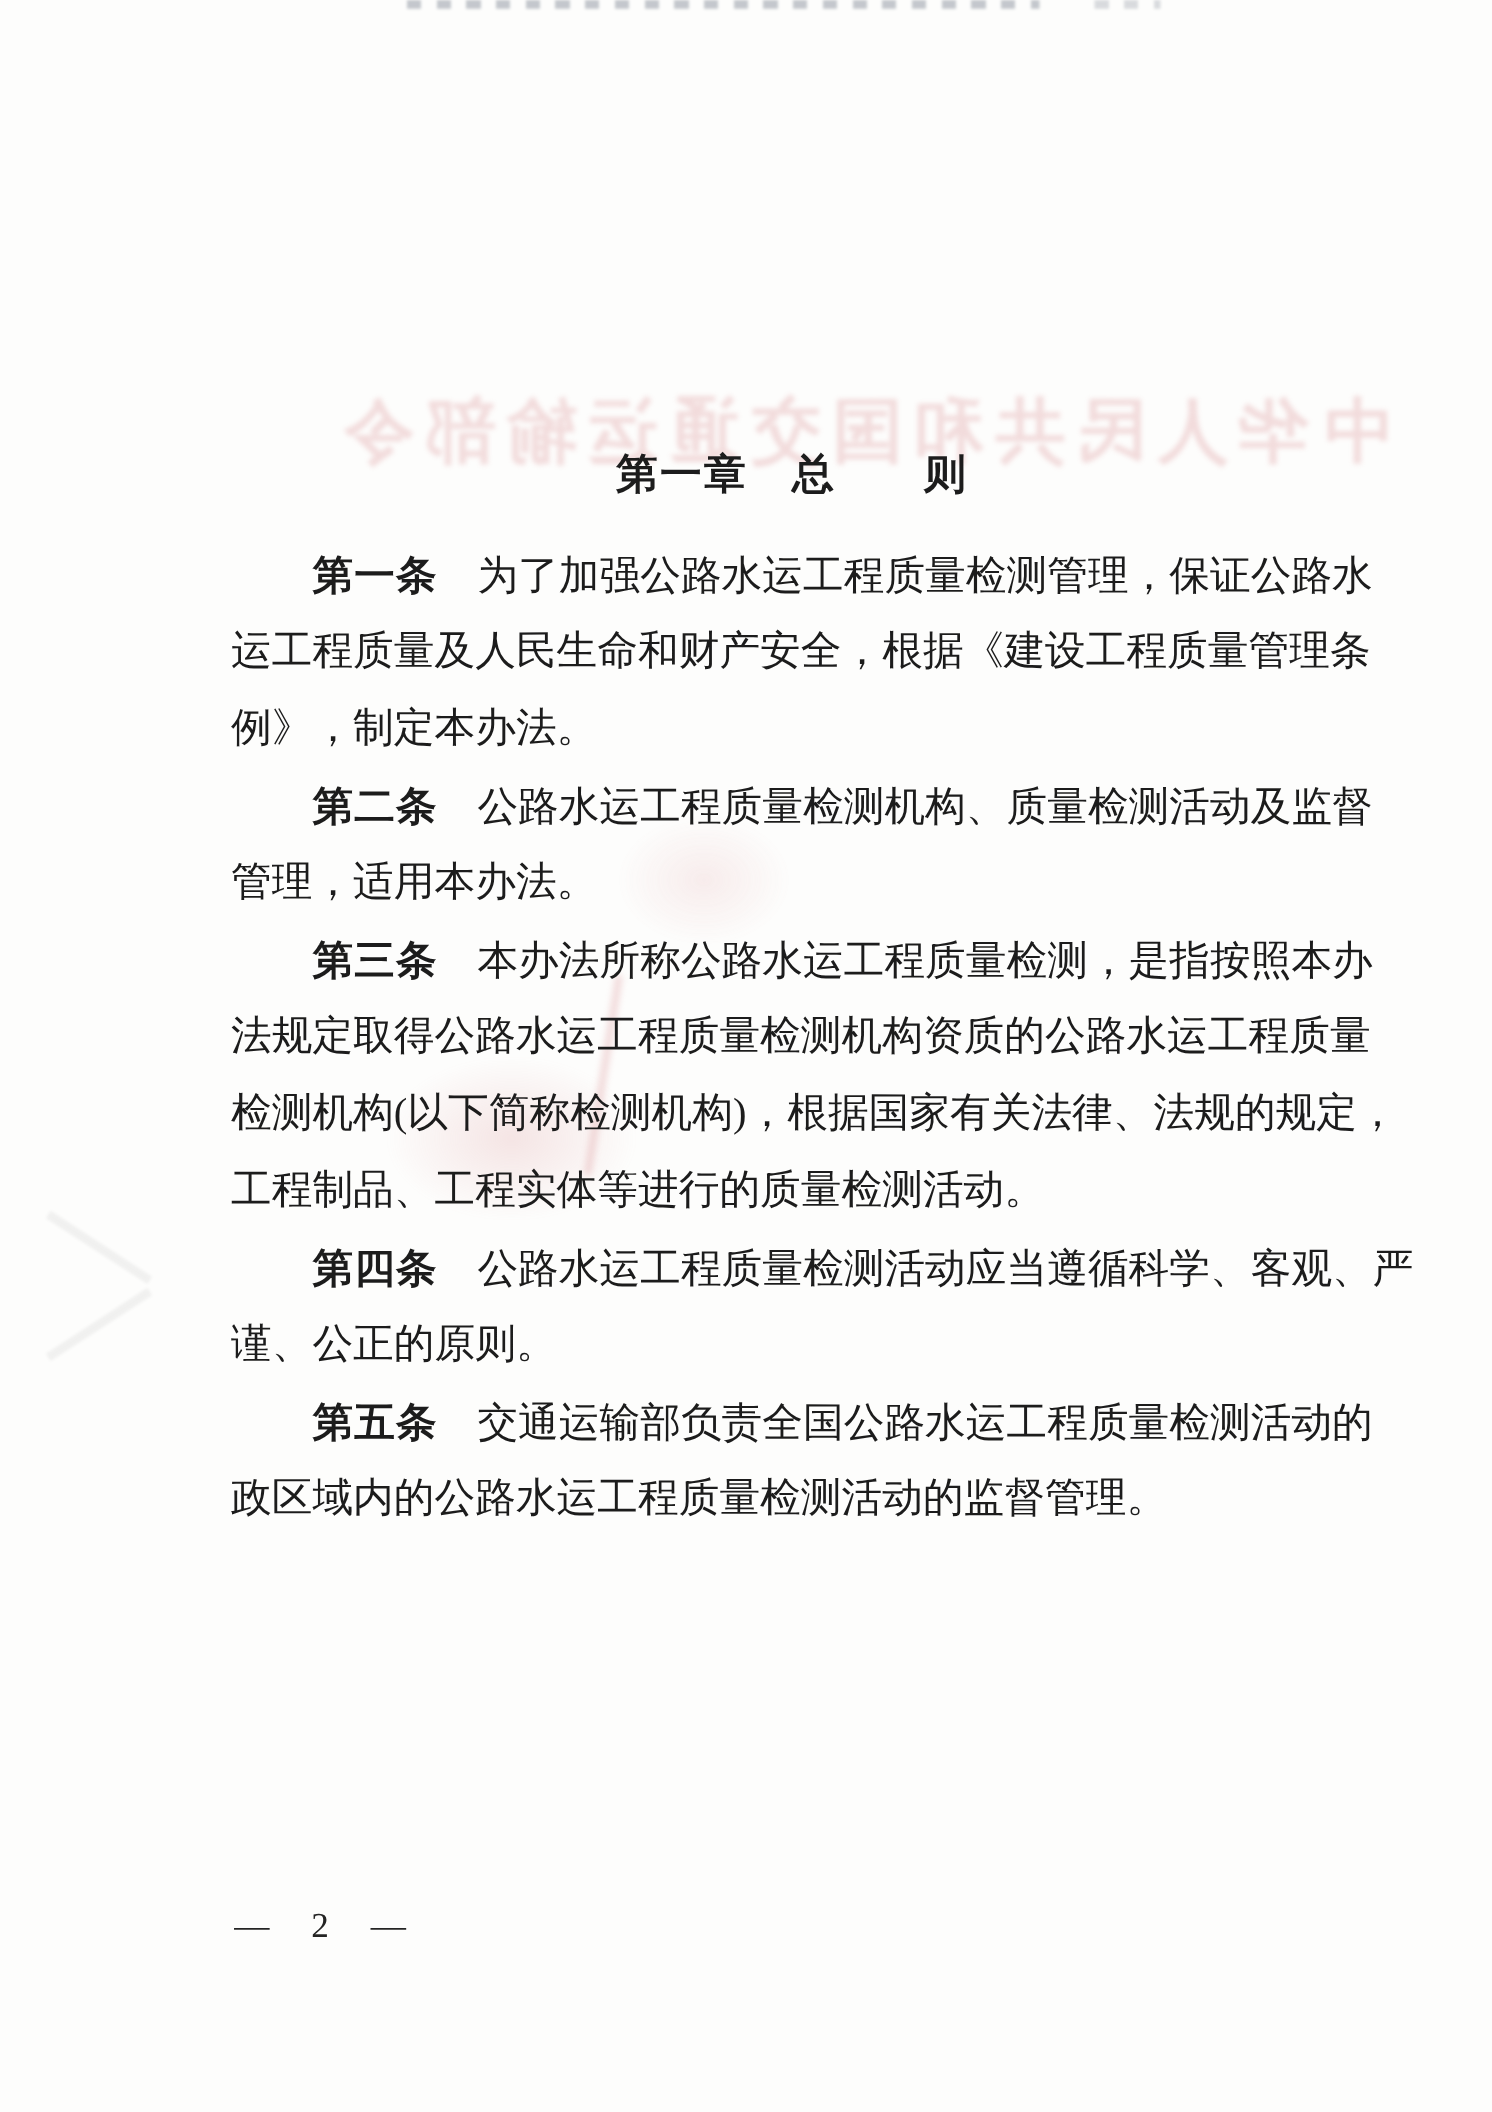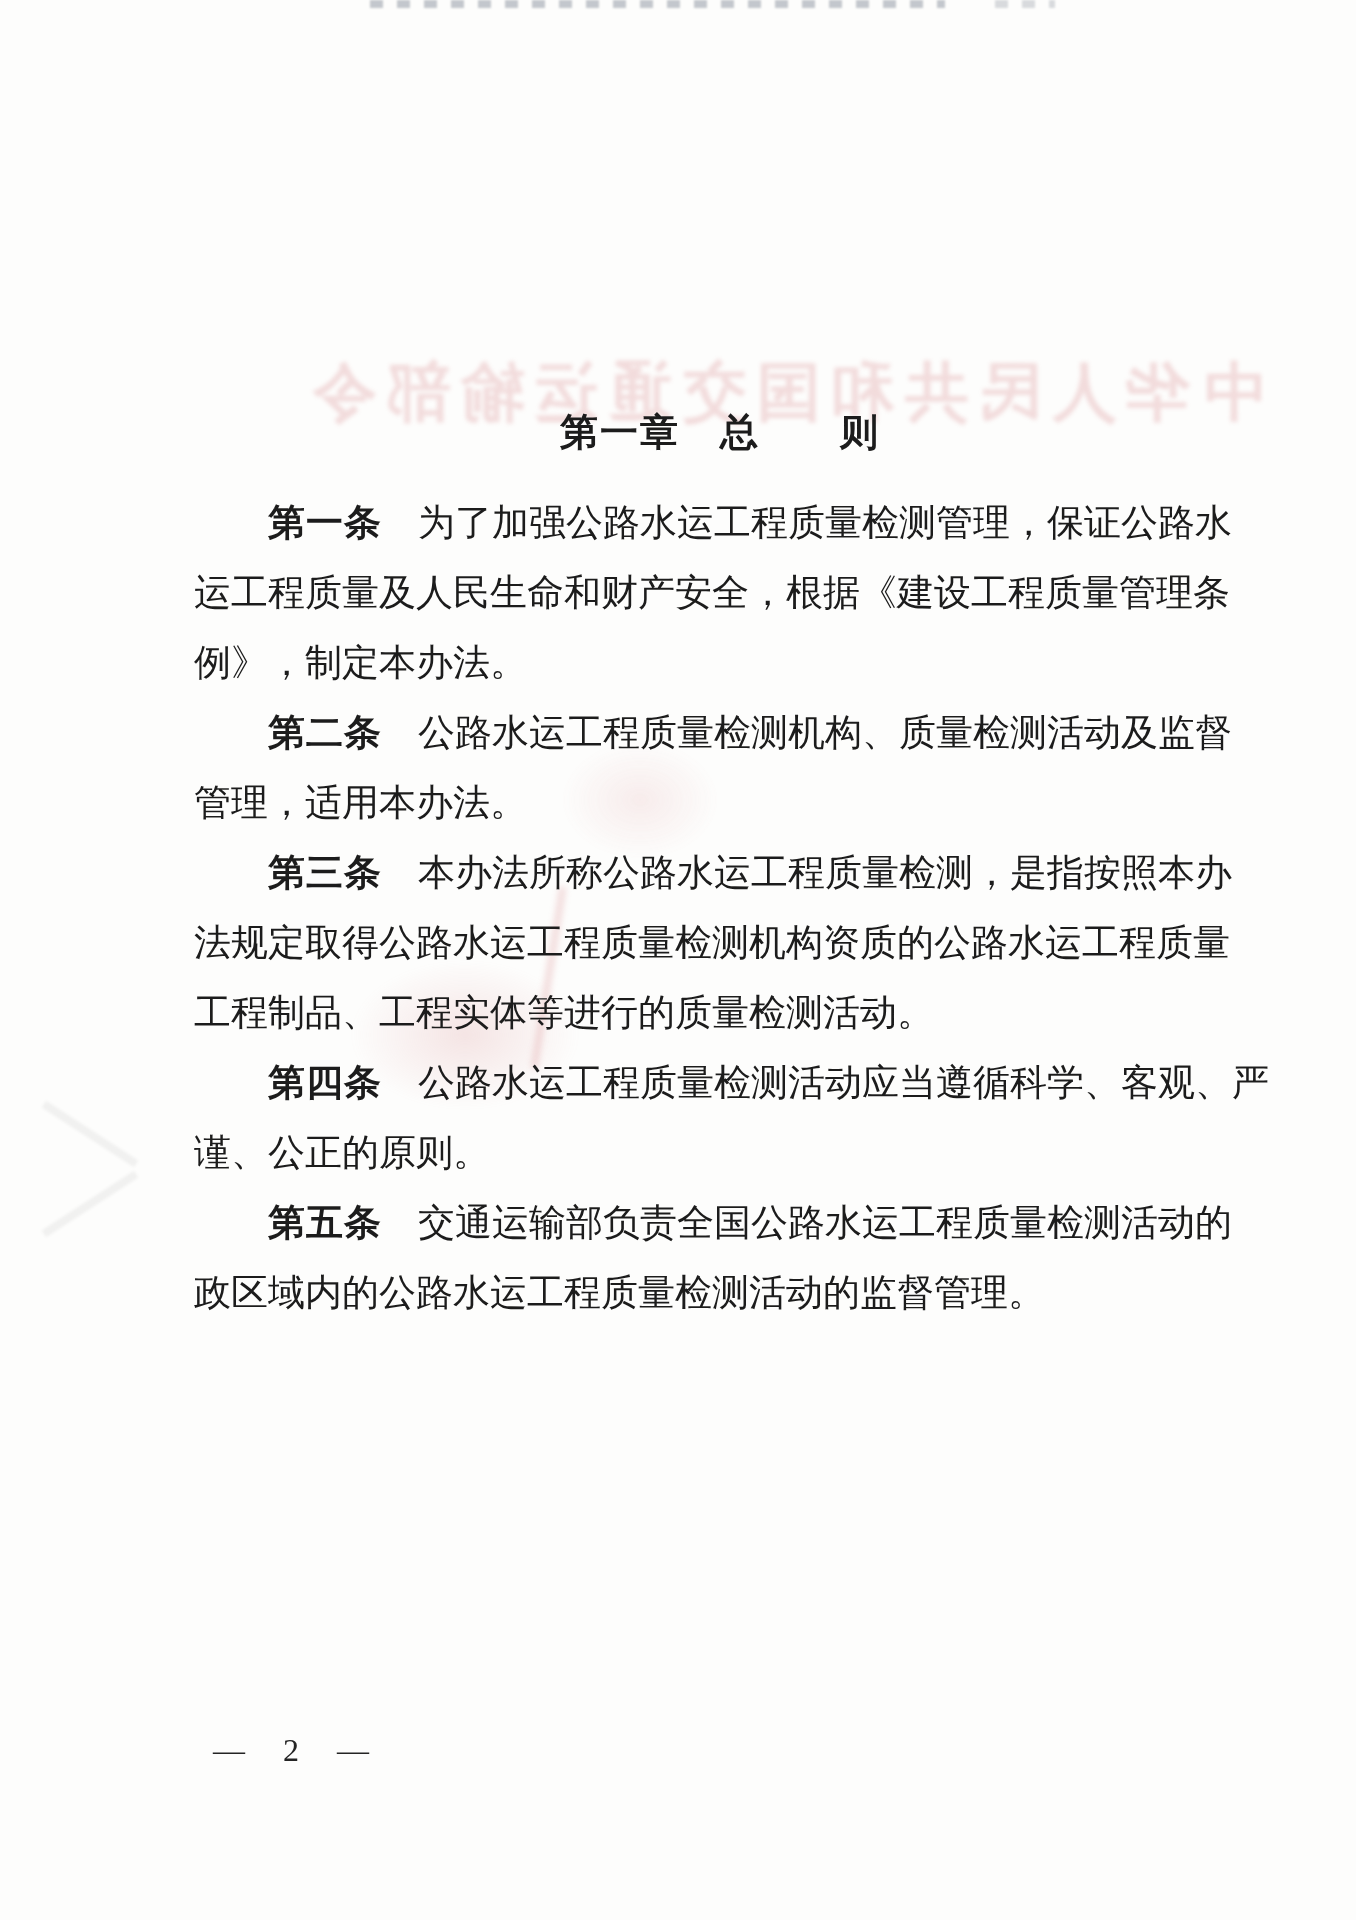--- a/index.html
+++ b/index.html
@@ -78,21 +78,21 @@
     position:absolute;top:408px;left:210px;width:1020px;
     text-align:center;
     font-family:"Liberation Sans","DejaVu Sans",sans-serif;
     font-weight:700;font-size:38px;line-height:48px;
     letter-spacing:2px;
     color:var(--ink);
     white-space:nowrap;
   }
 
   .body-text{
-    position:absolute;top:488px;left:194px;width:1030px;
+    position:absolute;top:488px;left:210px;width:1030px;
   }
   .line{
     height:70px;line-height:70px;
     font-size:37px;
     white-space:nowrap;
     color:var(--ink);
   }
   .line.indent{padding-left:74px;}
   .line strong{
     font-family:"Liberation Sans","DejaVu Sans",sans-serif;
@@ -128,20 +128,21 @@
   <div class="gray-chevron"></div>
 
   <div class="body-text">
       <div class="line indent"><strong>第一条</strong><span>为了加强公路水运工程质量检测管理，保证公路水</span></div>
       <div class="line"><span>运工程质量及人民生命和财产安全，根据《建设工程质量管理条</span></div>
       <div class="line"><span>例》，制定本办法。</span></div>
       <div class="line indent"><strong>第二条</strong><span>公路水运工程质量检测机构、质量检测活动及监督</span></div>
       <div class="line"><span>管理，适用本办法。</span></div>
       <div class="line indent"><strong>第三条</strong><span>本办法所称公路水运工程质量检测，是指按照本办</span></div>
       <div class="line"><span>法规定取得公路水运工程质量检测机构资质的公路水运工程质量</span></div>
+      <div class="line"><span>检测机构(以下简称检测机构)，根据国家有关法律、法规的规定，</span></div>
       <div class="line"><span>工程制品、工程实体等进行的质量检测活动。</span></div>
       <div class="line indent"><strong>第四条</strong><span>公路水运工程质量检测活动应当遵循科学、客观、严</span></div>
       <div class="line"><span>谨、公正的原则。</span></div>
       <div class="line indent"><strong>第五条</strong><span>交通运输部负责全国公路水运工程质量检测活动的</span></div>
       <div class="line"><span>政区域内的公路水运工程质量检测活动的监督管理。</span></div>
     </div>
 
   <div class="page-number">— 2 —</div>
 </div>
 

